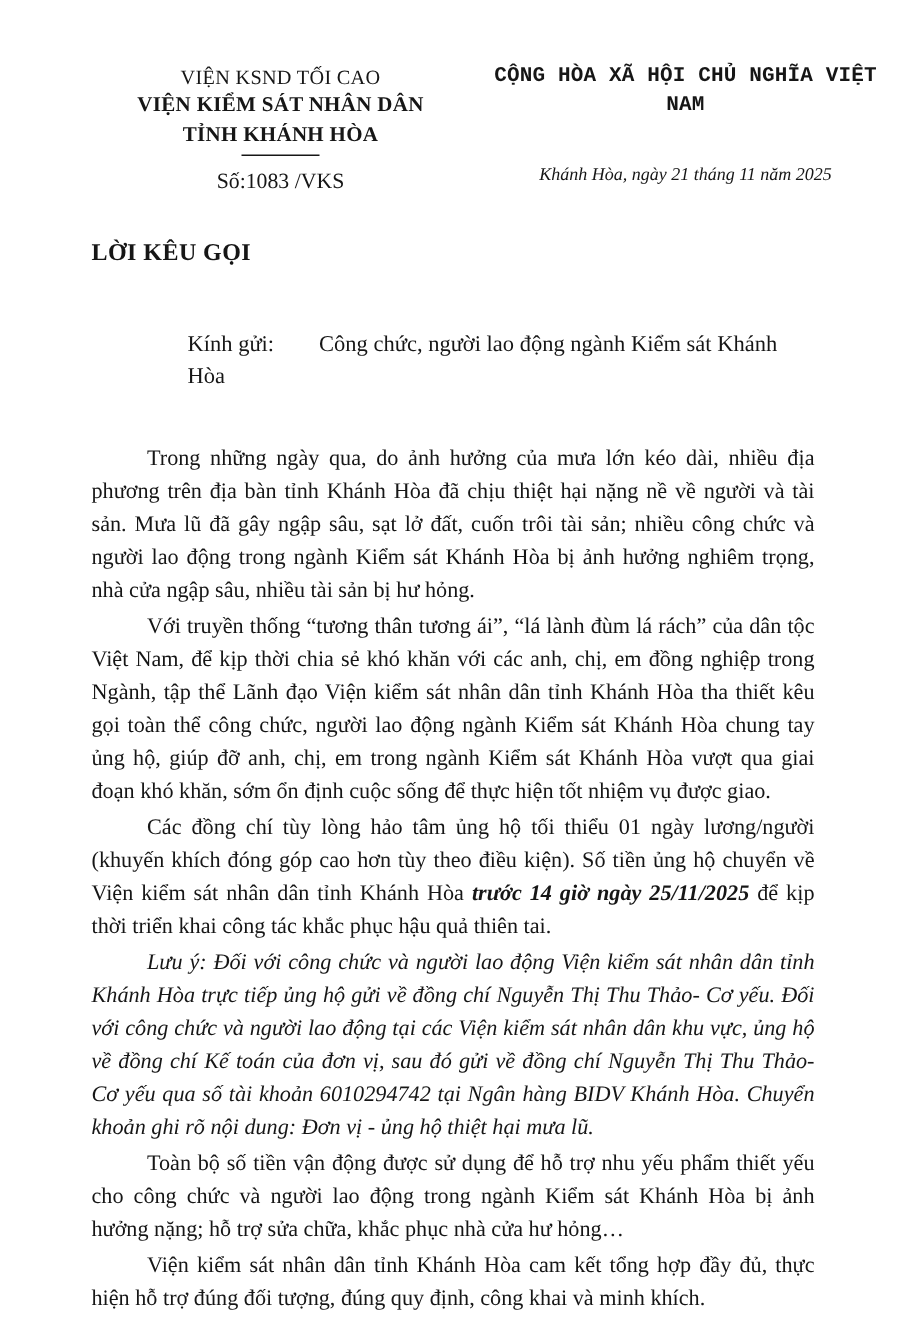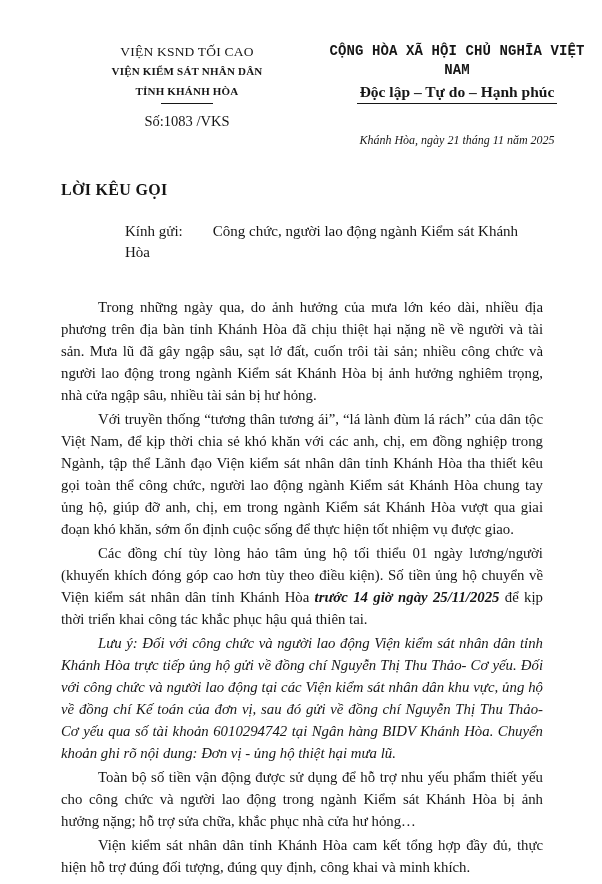--- a/index.html
+++ b/index.html
@@ -20,42 +20,42 @@
   
   .doc-header {
     display: flex;
     justify-content: space-between;
     margin-right: -40px; 
   }
   .header-left  { flex: 0 0 auto; width: 252px; text-align: center; }
   .header-right { flex: 0 0 auto; width: 288px; text-align: center; }
 
   .parent-agency { font-size: 13.5px; line-height: 19px; letter-spacing: .2px; text-align: center; }
-  .agency-line   { font-weight: bold; font-size: 11px; line-height: 20px; letter-spacing: .2px; }
+  .agency-line   { font-weight: bold; font-size: 14px; line-height: 20px; letter-spacing: .2px; }
   .short-rule    { width: 52px; height: 0; border-bottom: 1.4px solid #161616; margin: 2px auto 0; }
   .doc-number    { font-size: 14.5px; margin-top: 9px; }
 
   .national-title { font-weight: bold; font-size: 14px; line-height: 19px; letter-spacing: .1px; font-family: Liberation Mono, monospace; }
   .motto {
     display: inline-block;
     font-weight: bold; font-size: 15.5px; line-height: 21px;
     padding: 0 3px 1px;
     border-bottom: 1.4px solid #161616;
     margin-top: 1px;
   }
   .date-line { font-style: italic; font-size: 12px; line-height: 21px; margin-top: 26px; }
 
   
   .doc-title {
     font-size: 16px; font-weight: bold;
     margin: 29px 0 0;
     line-height: 20px;
     letter-spacing: .3px;
   }
-  .salutation { margin-top: 21px; padding-left: 64px; font-size: 15px; line-height: 21px; }
+  .salutation { margin-top: 41px; padding-left: 64px; font-size: 15px; line-height: 21px; }
   .salutation .label { margin-right: 30px; }
 
   
   .doc-body {
     margin-top: 33px;
     font-size: 14.8px;
     line-height: 22px;
     text-align: justify;
   }
   .doc-body p { margin: 0 0 2px; text-indent: 37px; }
@@ -70,23 +70,20 @@
   <header class="doc-header">
     <div class="header-left">
       <div class="parent-agency">VIỆN KSND TỐI CAO</div>
       <div class="agency-line">VIỆN KIỂM SÁT NHÂN DÂN</div>
       <div class="agency-line">TỈNH KHÁNH HÒA</div>
       <div class="short-rule"></div>
       <div class="doc-number">Số:1083 /VKS</div>
     </div>
     <div class="header-right">
       <div class="national-title">CỘNG HÒA XÃ HỘI CHỦ NGHĨA VIỆT NAM</div>
-      <div>
-        <span class="motto">Độc lập – Tự do – Hạnh phúc</span>
-      </div>
       <div class="date-line">Khánh Hòa, ngày 21 tháng 11 năm 2025</div>
     </div>
   </header>
 
   <h1 class="doc-title">LỜI KÊU GỌI</h1>
 
   <div class="salutation">
     <span class="label">Kính gửi:</span><span>Công chức, người lao động ngành Kiểm sát Khánh Hòa</span>
   </div>
 

